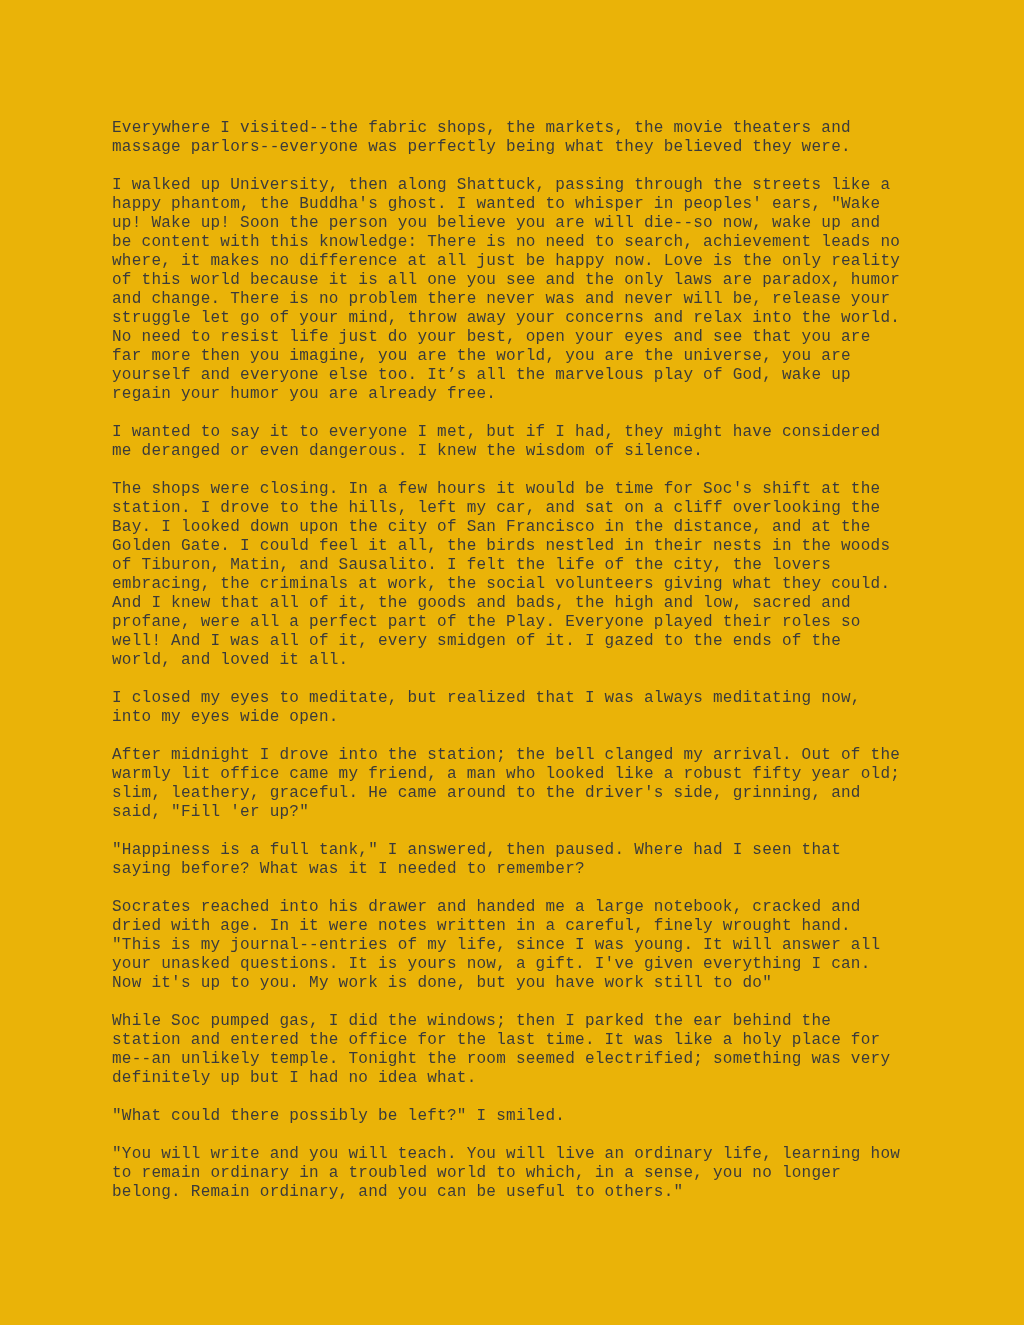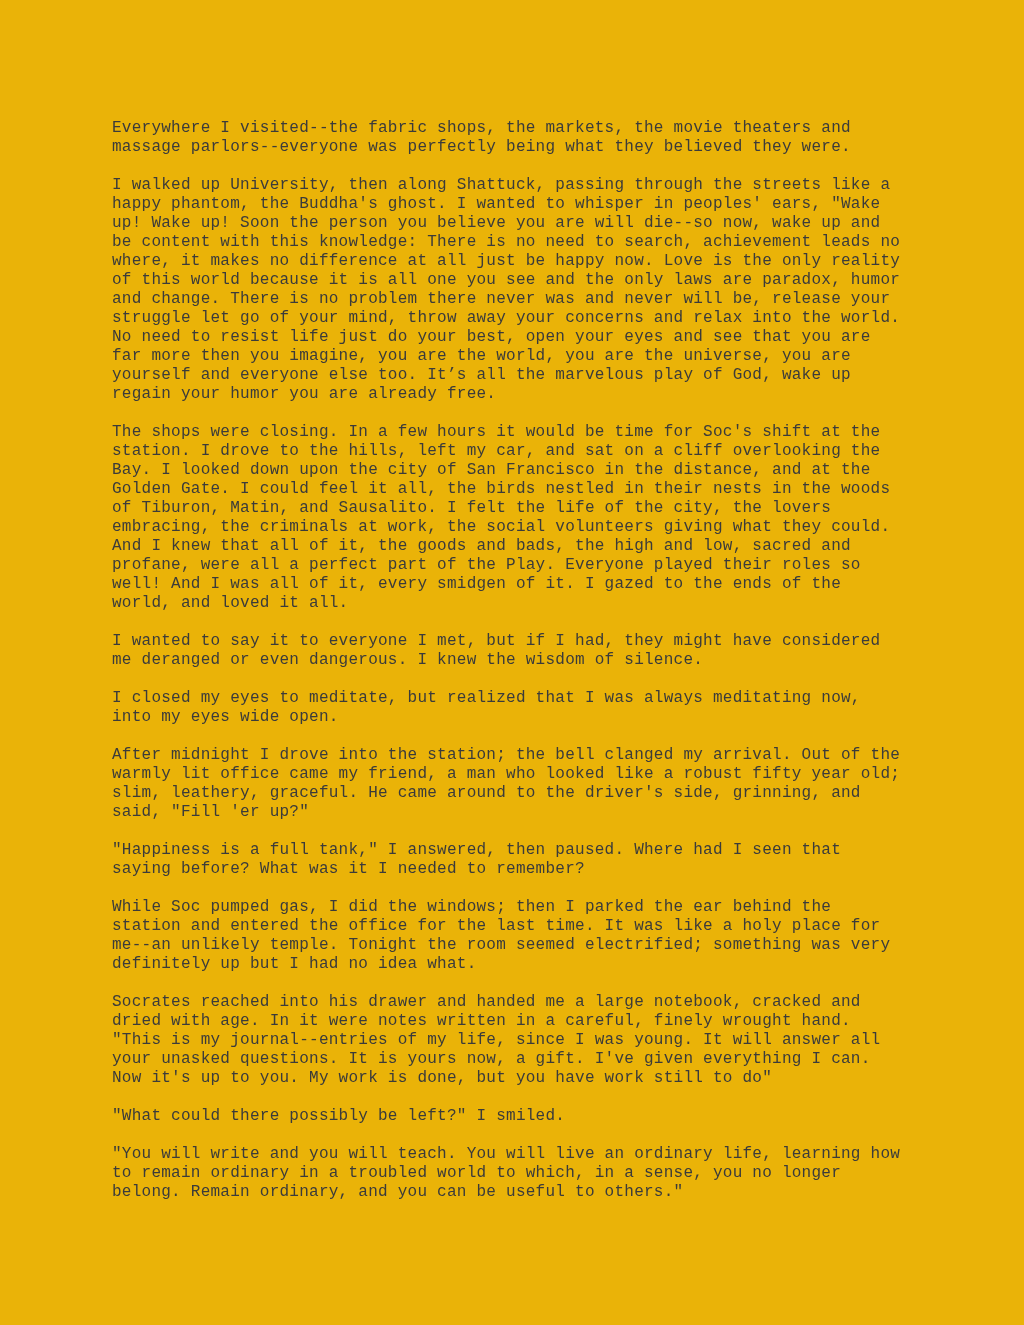--- a/index.html
+++ b/index.html
@@ -45,46 +45,46 @@
 up! Wake up! Soon the person you believe you are will die--so now, wake up and
 be content with this knowledge: There is no need to search, achievement leads no
 where, it makes no difference at all just be happy now. Love is the only reality
 of this world because it is all one you see and the only laws are paradox, humor
 and change. There is no problem there never was and never will be, release your
 struggle let go of your mind, throw away your concerns and relax into the world.
 No need to resist life just do your best, open your eyes and see that you are
 far more then you imagine, you are the world, you are the universe, you are
 yourself and everyone else too. It’s all the marvelous play of God, wake up
 regain your humor you are already free.</p>
+  <p class="para">I wanted to say it to everyone I met, but if I had, they might have considered
+me deranged or even dangerous. I knew the wisdom of silence.</p>
   <p class="para">The shops were closing. In a few hours it would be time for Soc's shift at the
 station. I drove to the hills, left my car, and sat on a cliff overlooking the
 Bay. I looked down upon the city of San Francisco in the distance, and at the
 Golden Gate. I could feel it all, the birds nestled in their nests in the woods
 of Tiburon, Matin, and Sausalito. I felt the life of the city, the lovers
 embracing, the criminals at work, the social volunteers giving what they could.
 And I knew that all of it, the goods and bads, the high and low, sacred and
 profane, were all a perfect part of the Play. Everyone played their roles so
 well! And I was all of it, every smidgen of it. I gazed to the ends of the
 world, and loved it all.</p>
-  <p class="para">I wanted to say it to everyone I met, but if I had, they might have considered
-me deranged or even dangerous. I knew the wisdom of silence.</p>
   <p class="para">I closed my eyes to meditate, but realized that I was always meditating now,
 into my eyes wide open.</p>
   <p class="para">After midnight I drove into the station; the bell clanged my arrival. Out of the
 warmly lit office came my friend, a man who looked like a robust fifty year old;
 slim, leathery, graceful. He came around to the driver's side, grinning, and
 said, "Fill 'er up?"</p>
   <p class="para">"Happiness is a full tank," I answered, then paused. Where had I seen that
 saying before? What was it I needed to remember?</p>
-  <p class="para">While Soc pumped gas, I did the windows; then I parked the ear behind the
-station and entered the office for the last time. It was like a holy place for
-me--an unlikely temple. Tonight the room seemed electrified; something was very
-definitely up but I had no idea what.</p>
   <p class="para">Socrates reached into his drawer and handed me a large notebook, cracked and
 dried with age. In it were notes written in a careful, finely wrought hand.
 "This is my journal--entries of my life, since I was young. It will answer all
 your unasked questions. It is yours now, a gift. I've given everything I can.
 Now it's up to you. My work is done, but you have work still to do"</p>
+  <p class="para">While Soc pumped gas, I did the windows; then I parked the ear behind the
+station and entered the office for the last time. It was like a holy place for
+me--an unlikely temple. Tonight the room seemed electrified; something was very
+definitely up but I had no idea what.</p>
   <p class="para">"What could there possibly be left?" I smiled.</p>
   <p class="para">"You will write and you will teach. You will live an ordinary life, learning how
 to remain ordinary in a troubled world to which, in a sense, you no longer
 belong. Remain ordinary, and you can be useful to others."</p>
 </div>
 
 </body></html>

